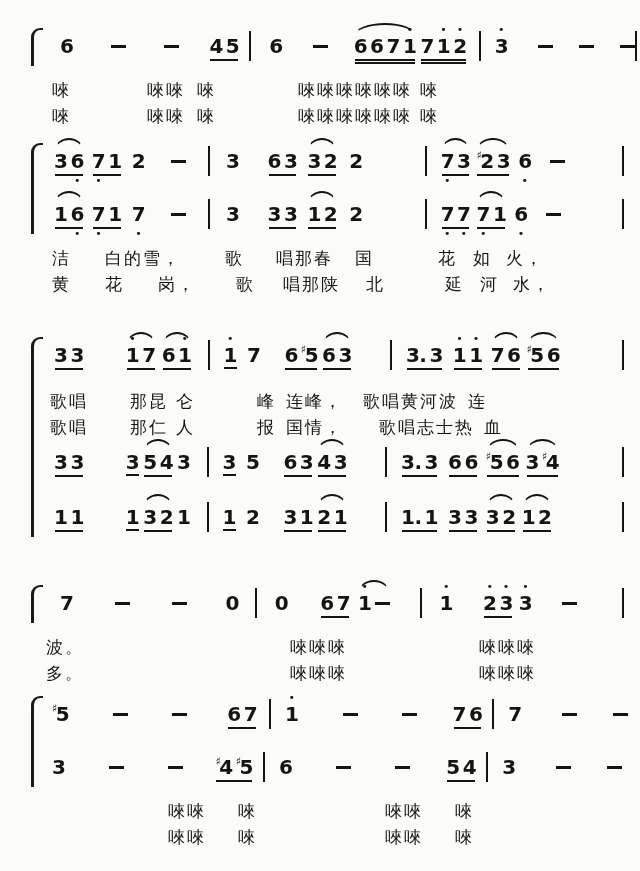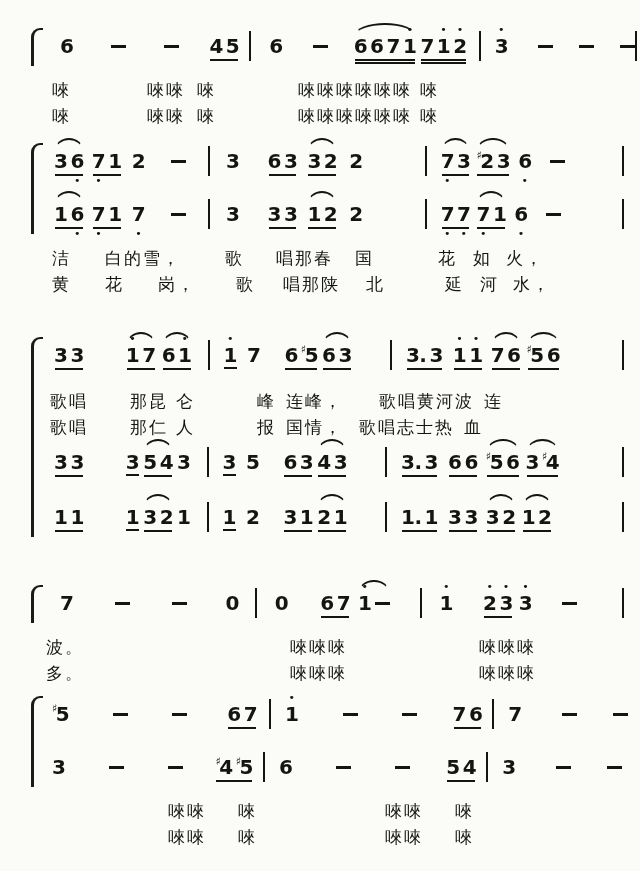--- a/index.html
+++ b/index.html
@@ -755,30 +755,30 @@
             <i class="gul"></i>
           </div>
           <div class="cell-bar end"></div>
         </div>
         <div class="lrow">
           <span class="lseg" style="margin-left: 4px;">歌唱</span>
           <span class="lseg" style="margin-left: 42px;">那昆</span>
           <span class="lseg" style="margin-left: 8px;">仑</span>
           <span class="lseg" style="margin-left: 62px;">峰</span>
           <span class="lseg" style="margin-left: 10px;">连峰，</span>
-          <span class="lseg" style="margin-left: 36px; text-align: center;">歌唱黄河波</span>
+          <span class="lseg" style="margin-left: 20px; text-align: center;">歌唱黄河波</span>
           <span class="lseg" style="margin-left: 10px;">连</span>
         </div>
         <div class="lrow">
           <span class="lseg" style="margin-left: 4px;">歌唱</span>
           <span class="lseg" style="margin-left: 42px;">那仁</span>
           <span class="lseg" style="margin-left: 8px;">人</span>
           <span class="lseg" style="margin-left: 62px;">报</span>
           <span class="lseg" style="margin-left: 10px;">国情，</span>
-          <span class="lseg" style="margin-left: 16px;">歌唱志士热</span>
+          <span class="lseg" style="margin-left: 36px;">歌唱志士热</span>
           <span class="lseg" style="margin-left: 10px;">血</span>
         </div>
         <div class="nrow">
           <div class="grp" style="margin-left: 8px;">
             <div class="note">
               <div class="od"></div>
               <div class="numwrap">
                 <div class="num">3</div>
               </div>
               <div class="od bot"></div>

